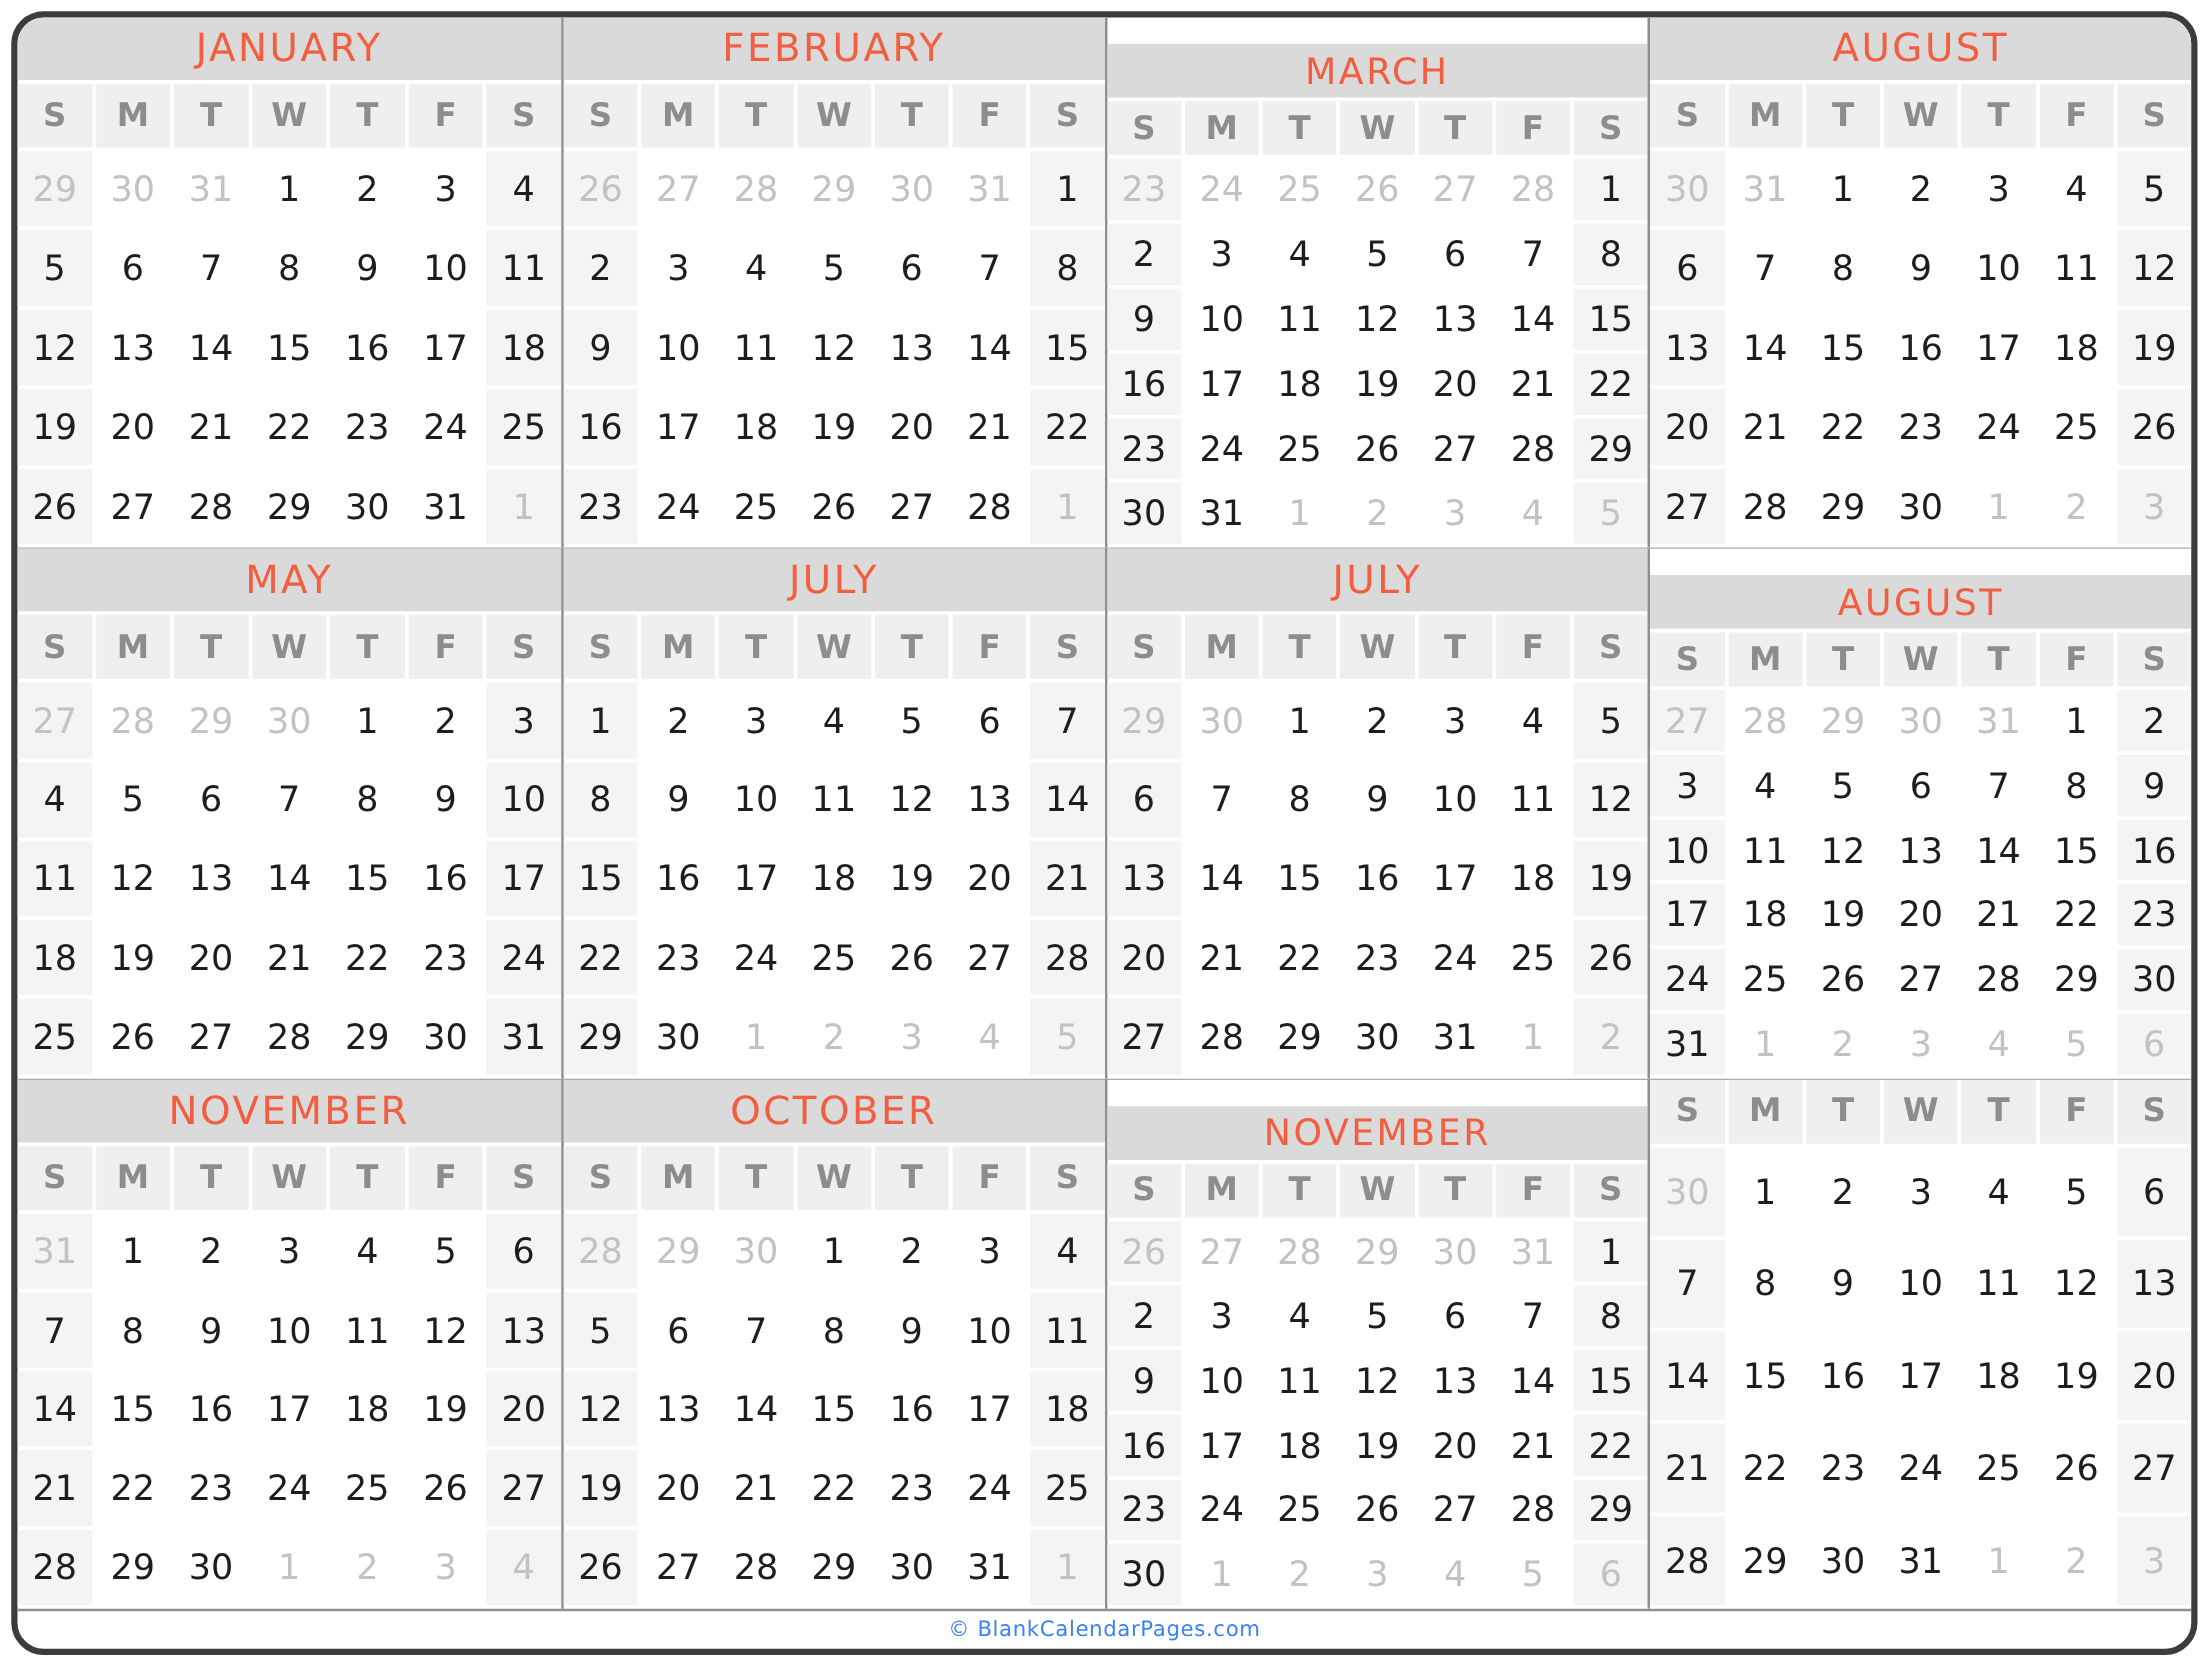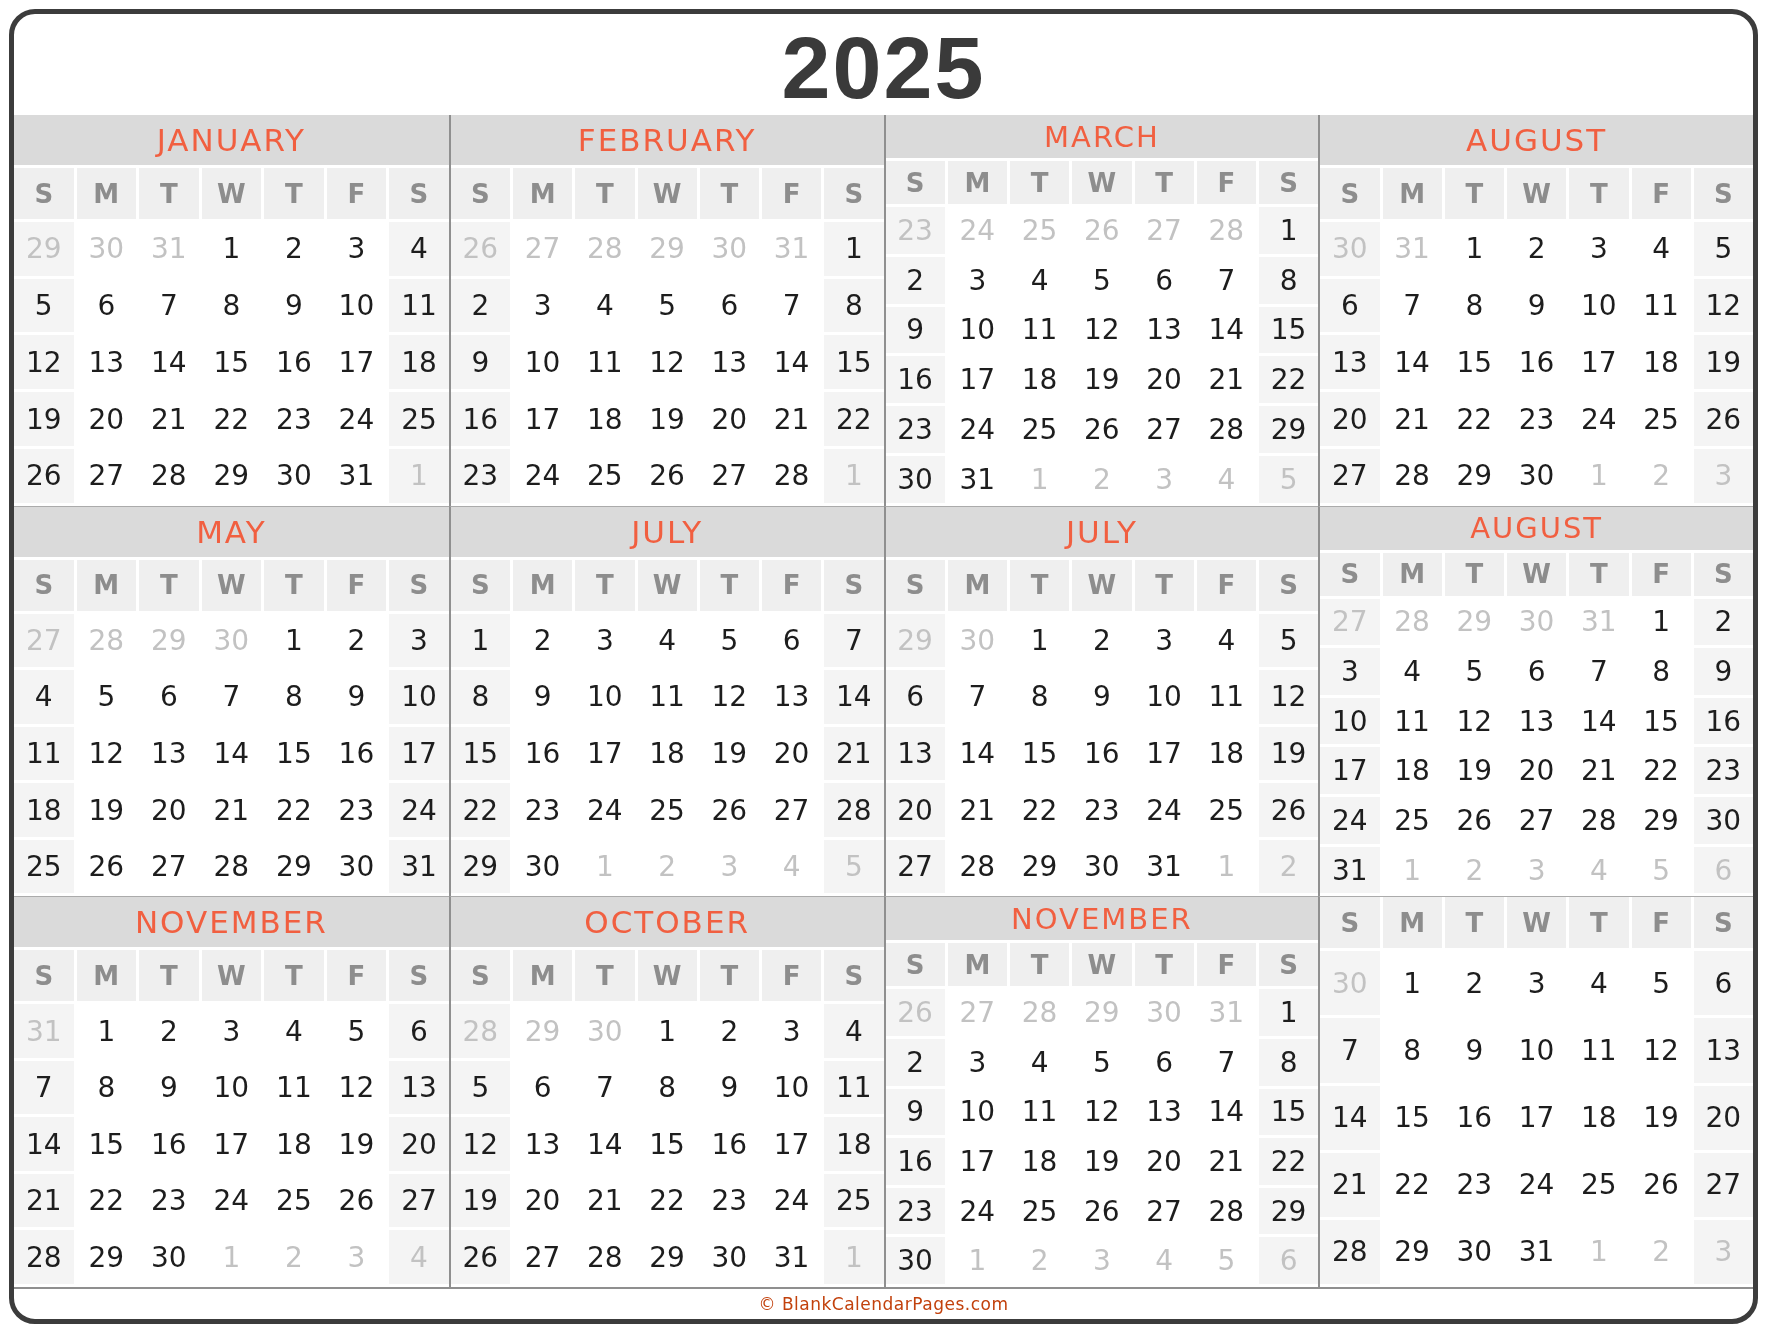--- a/index.html
+++ b/index.html
@@ -20,49 +20,48 @@
   }
   .month{display:flex;flex-direction:column;min-width:0;min-height:0;}
   .month:not(:nth-child(4n+1)){border-left:2px solid var(--divider,#8f8f8f);}
   .month:nth-child(n+5){border-top:1px solid #ababab;}
   .mtitle{
     height:50px;flex:none;background:var(--month-bar,#dadada);
     display:flex;align-items:center;justify-content:center;
     font-size:31px;letter-spacing:2px;color:var(--accent,#f15f40);
     margin-bottom:3px;font-weight:500;
   }
-  .month.six .mtitle{height:43px;font-size:29px;}
+  .month.six .mtitle{height:43px;font-size:29px;margin-top:21px;}
   .wdrow{
     flex:none;display:grid;grid-template-columns:repeat(7,1fr);column-gap:3px;
     height:51px;margin-bottom:3px;
   }
   .month.six .wdrow{height:43px;}
   .wd{
     background:var(--weekday-bg,#efefef);color:var(--weekday-label,#8d8d8d);
     display:flex;align-items:center;justify-content:center;
     font-size:26px;font-weight:600;
   }
   .weeks{flex:1;display:flex;flex-direction:column;row-gap:3px;padding-bottom:3px;min-height:0;}
   .week{flex:1;display:grid;grid-template-columns:repeat(7,1fr);column-gap:3px;min-height:0;}
   .day{
     display:flex;align-items:center;justify-content:center;
     font-size:28px;color:var(--day,#1d1d1d);
   }
   .day.we{background:var(--weekend-bg,#f4f4f4);}
   .day.adj{color:var(--adjacent,#c2c2c2);}
   .footer{
     flex:none;height:30px;display:flex;align-items:center;justify-content:center;
-    font-size:17px;color:#c2410c;letter-spacing:0.5px;
+    font-size:17px;color:#3b82f6;letter-spacing:0.5px;
   }
 </style>
 </head>
 <body style="--accent: #f15f40; --month-bar: #dadada; --weekday-bg: #efefef; --weekend-bg: #f4f4f4; --day: #1d1d1d; --adjacent: #c2c2c2; --weekday-label: #8d8d8d; --frame: #3c3c3c; --divider: #8f8f8f;">
 
 <div class="page">
-  <h1 class="year-title">2025</h1>
   <div class="grid" id="months-grid">
       <div class="month">
         <div class="mtitle">JANUARY</div>
         <div class="wdrow">
           <span class="wd">S</span>
           <span class="wd">M</span>
           <span class="wd">T</span>
           <span class="wd">W</span>
           <span class="wd">T</span>
           <span class="wd">F</span>

